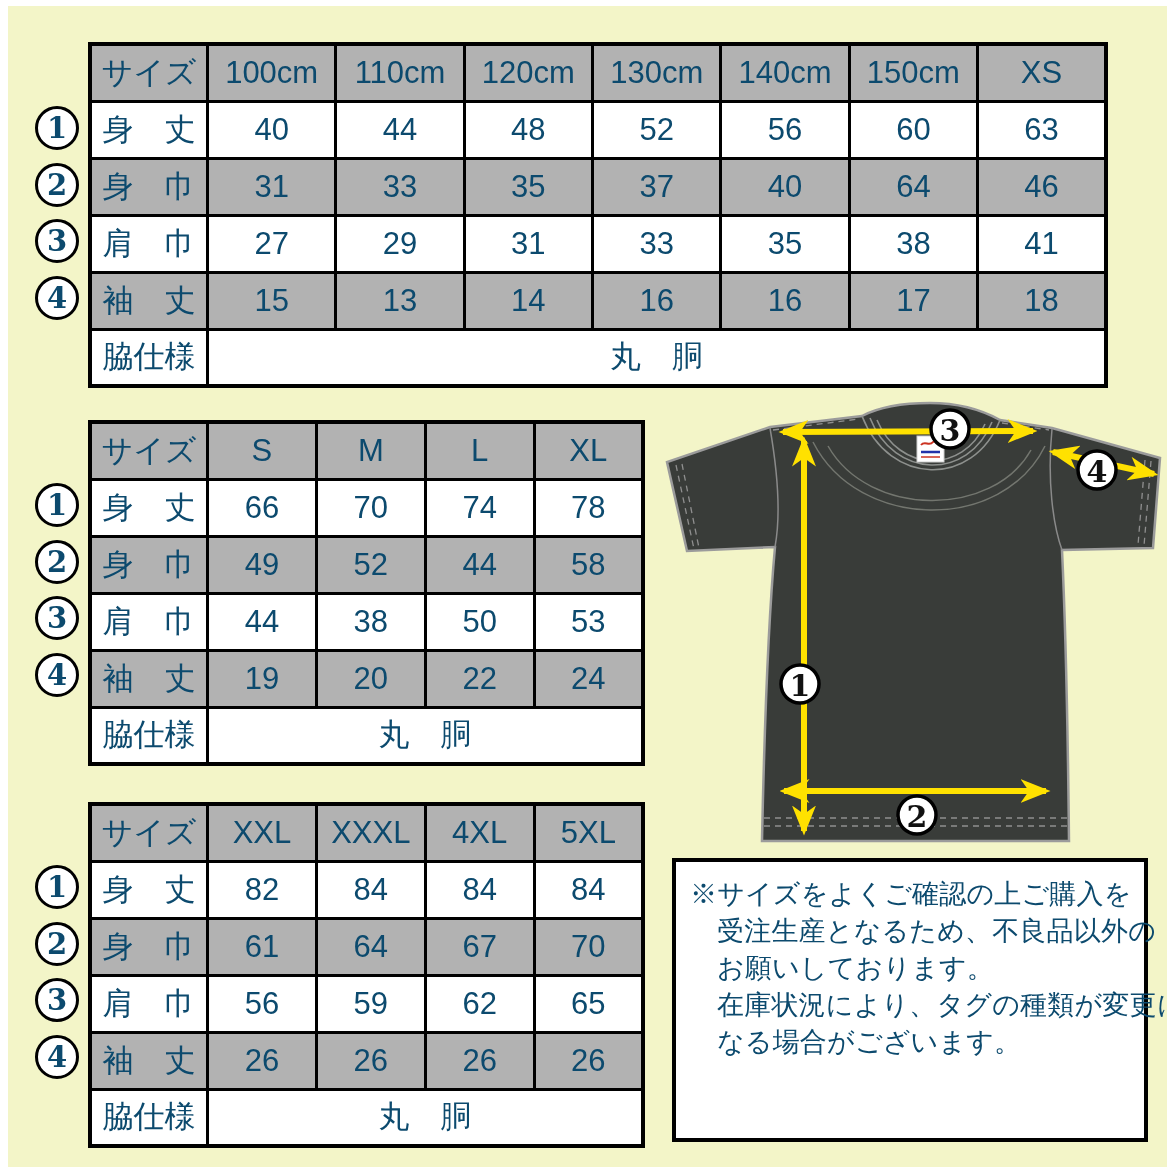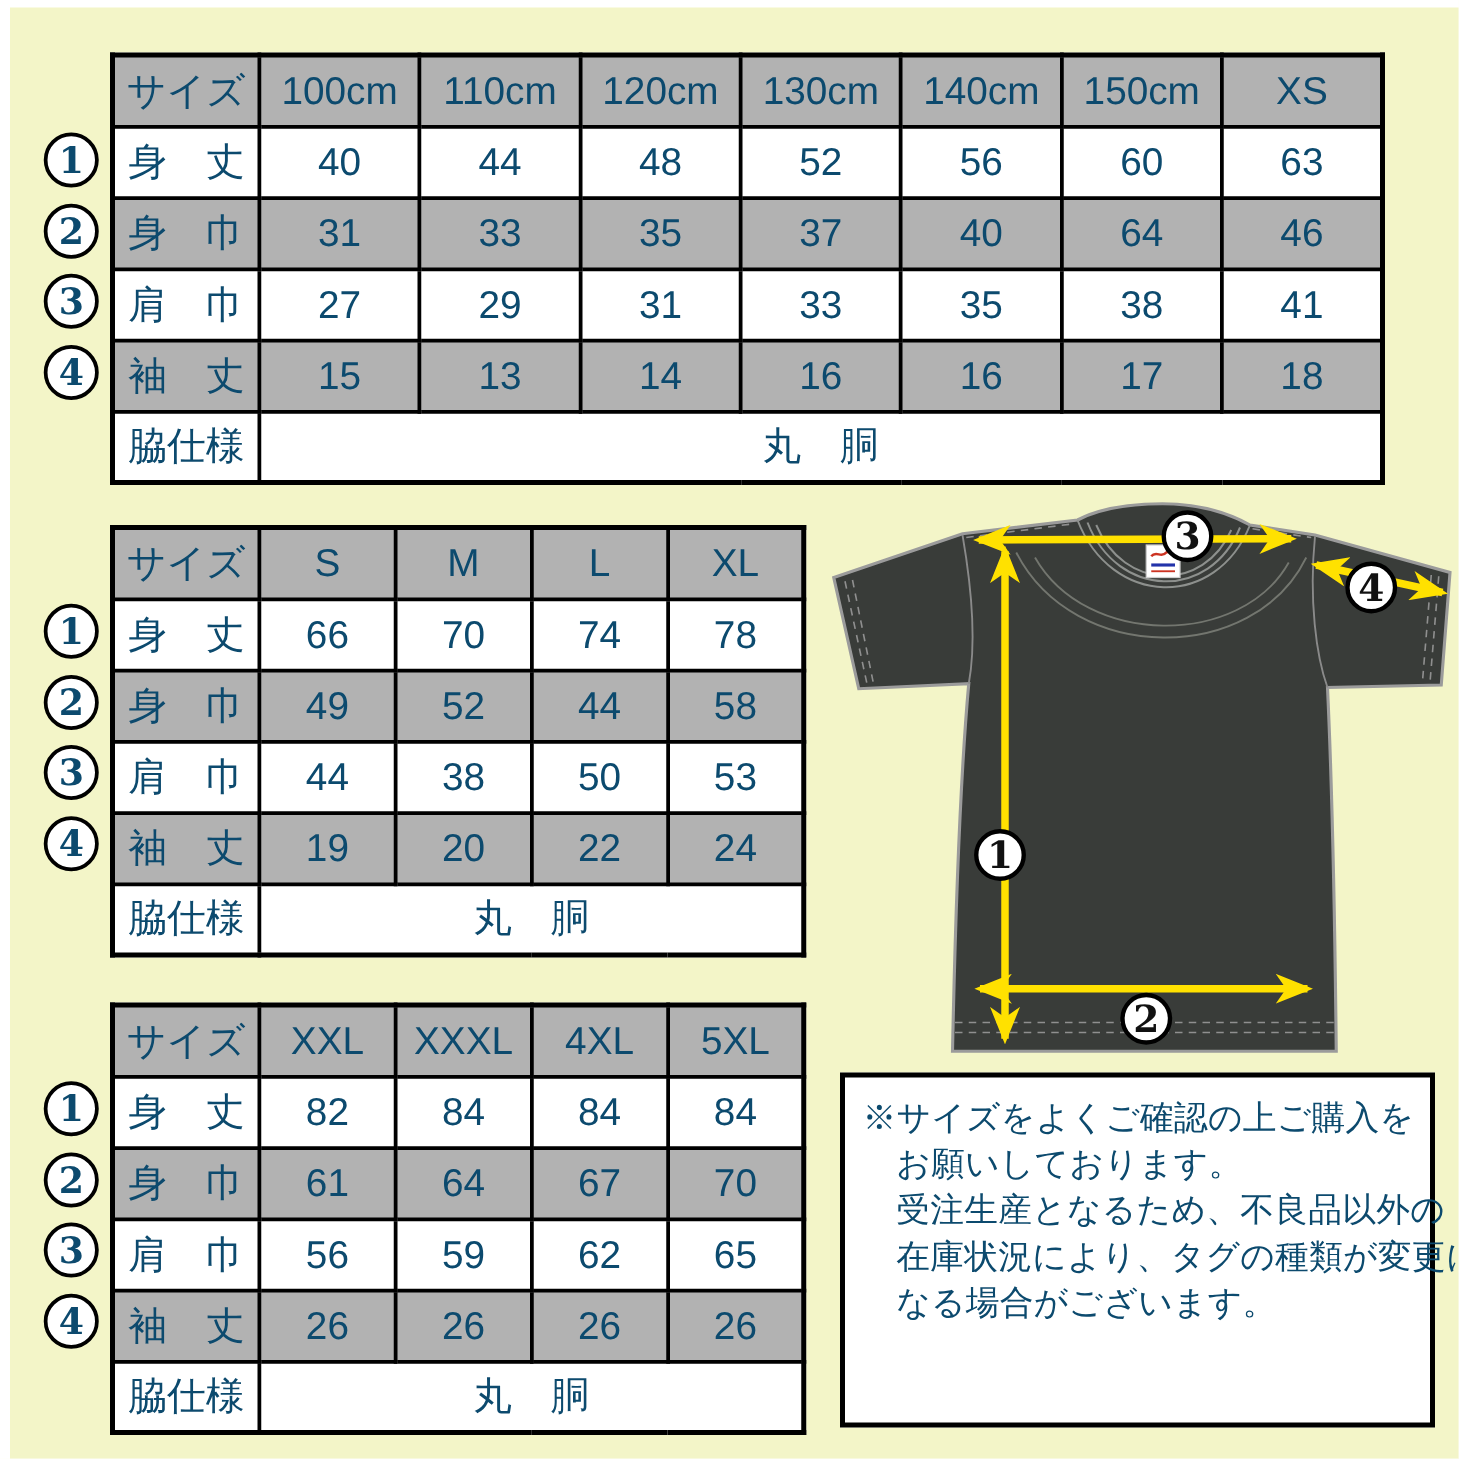--- a/index.html
+++ b/index.html
@@ -289,18 +289,18 @@
       <text class="marker-digit" x="434" y="71">4</text>
       <circle cx="137" cy="284" r="19" fill="#fff" stroke="#000" stroke-width="3.5"></circle>
       <text class="marker-digit" x="137" y="285">1</text>
       <circle cx="254" cy="415" r="19" fill="#fff" stroke="#000" stroke-width="3.5"></circle>
       <text class="marker-digit" x="254" y="416">2</text>
     </g>
   </svg>
 
   <div class="note-box">
     <div class="note-line">※サイズをよくご確認の上ご購入を</div>
+    <div class="note-line indent">受注生産となるため、不良品以外の</div>
     <div class="note-line indent">お願いしております。</div>
-    <div class="note-line indent">受注生産となるため、不良品以外の</div>
     <div class="note-line indent">在庫状況により、タグの種類が変更に</div>
     <div class="note-line indent">なる場合がございます。</div>
   </div>
 </div>
 
 </body></html>

